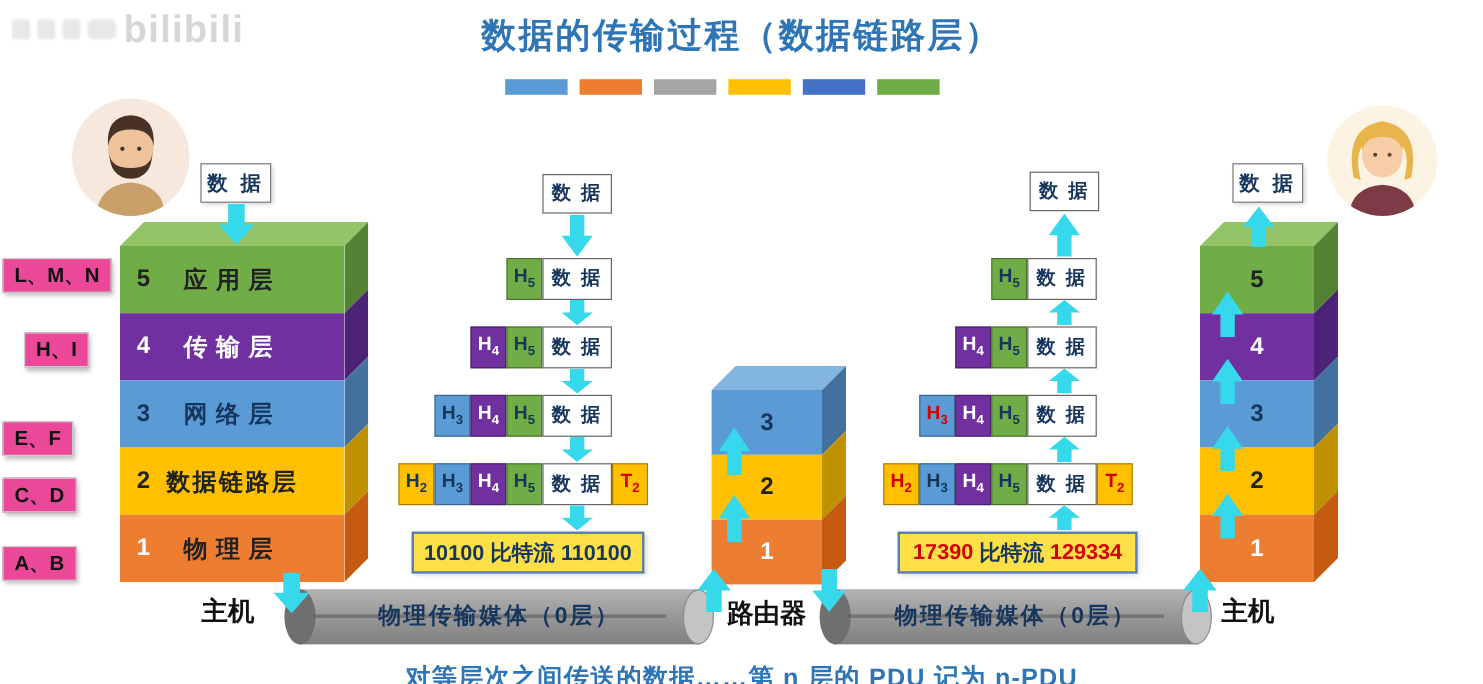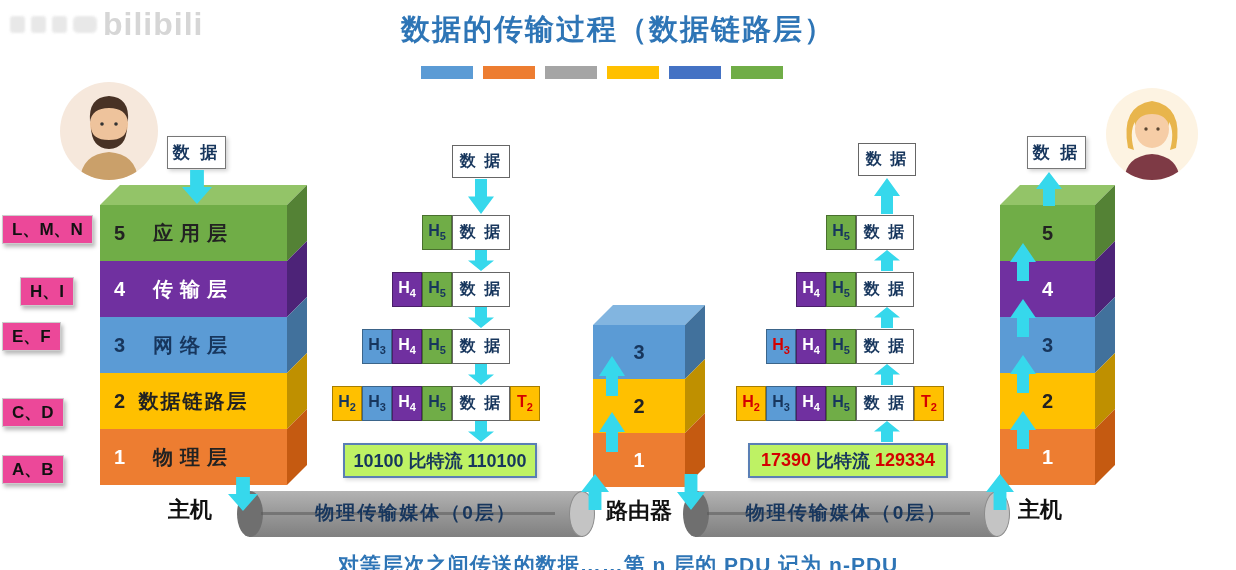--- a/index.html
+++ b/index.html
@@ -11,21 +11,21 @@
 .legend{top:66px;left:421px;display:flex;gap:10px;z-index:2}
 .legend span{width:52px;height:13px;display:block}
 .wm{top:6px;left:10px;display:flex;align-items:center;gap:6px;opacity:.85;z-index:2}
 .wm .blk{width:15px;height:17px;background:#e5e5e5;border-radius:3px;filter:blur(1px)}
 .wm .btext{font-size:32px;font-weight:bold;color:#cfcfcf;letter-spacing:1px}
 .avatar{border-radius:50%;overflow:hidden;z-index:6}
 .wbox{background:#fff;border:1px solid #777;display:flex;align-items:center;justify-content:center;font-weight:bold;font-size:17px;color:#17365d;letter-spacing:3px;box-shadow:2px 2px 4px rgba(0,0,0,.18);z-index:12}
 .dbox{width:58px;height:35px;background:#fff;border:1px solid #666;display:flex;align-items:center;justify-content:center;font-weight:bold;font-size:16px;color:#17365d;letter-spacing:2px;z-index:12}
 .hbox{width:30px;height:35px;border:1px solid rgba(0,0,0,.35);display:flex;align-items:center;justify-content:center;font-weight:bold;font-size:16px;z-index:12}
 .hbox sub{font-size:11px}
-.bitbox{background:#bef264;border:2px solid #5a7fb5;display:flex;align-items:center;justify-content:center;font-weight:bold;font-size:18px;z-index:12;white-space:pre;box-shadow:2px 2px 4px rgba(0,0,0,.15)}
+.bitbox{background:#fde047;border:2px solid #5a7fb5;display:flex;align-items:center;justify-content:center;font-weight:bold;font-size:18px;z-index:12;white-space:pre;box-shadow:2px 2px 4px rgba(0,0,0,.15)}
 .ar{background:#36d8ec;z-index:30}
 .ar.down{clip-path:polygon(27% 0,73% 0,73% 50%,100% 50%,50% 100%,0 50%,27% 50%)}
 .ar.up{clip-path:polygon(50% 0,100% 50%,73% 50%,73% 100%,27% 100%,27% 50%,0 50%)}
 .stack{z-index:5}
 .stack-front{display:flex;align-items:center;justify-content:center}
 .layer-num{position:absolute;left:14px;top:50%;transform:translateY(-50%);font-size:20px;font-weight:bold}
 .cnum{font-size:20px;font-weight:bold}
 .lname{font-size:20px;font-weight:bold;letter-spacing:7px}
 .face-top{clip-path:polygon(20px 0,100% 0,calc(100% - 20px) 100%,0 100%)}
 .face-side{clip-path:polygon(0 20px,100% 0,100% calc(100% - 20px),0 100%)}
@@ -114,21 +114,21 @@
       <span class="lname t-dark" style="letter-spacing:2px">数据链路层</span>
     </div>
     <div class="abs stack-front" style="left: 0px; top: 244px; width: 187px; height: 56px; background-color: rgb(237, 125, 49);">
       <span class="layer-num t-white">1</span>
       <span class="lname t-dark">物理层</span>
     </div>
   </div>
 
   <div class="abs tag" style="left:2px;top:215px">L、M、N</div>
   <div class="abs tag" style="left:20px;top:277px">H、I</div>
-  <div class="abs tag" style="left:2px;top:322px">E、F</div>
+  <div class="abs tag" style="left:2px;top:351px">E、F</div>
   <div class="abs tag" style="left:2px;top:398px">C、D</div>
   <div class="abs tag" style="left:2px;top:455px">A、B</div>
 
   <div class="abs hostlbl" style="left:168px;top:495px">主机</div>
   <div class="abs ar down" style="left:228px;top:477px;width:30px;height:34px"></div>
 
   <div class="abs dbox" style="left:452px;top:145px;height:33px">
       <span>数 据</span>
     </div>
   <div class="abs ar down" style="left:468px;top:179px;width:26px;height:35px"></div>

